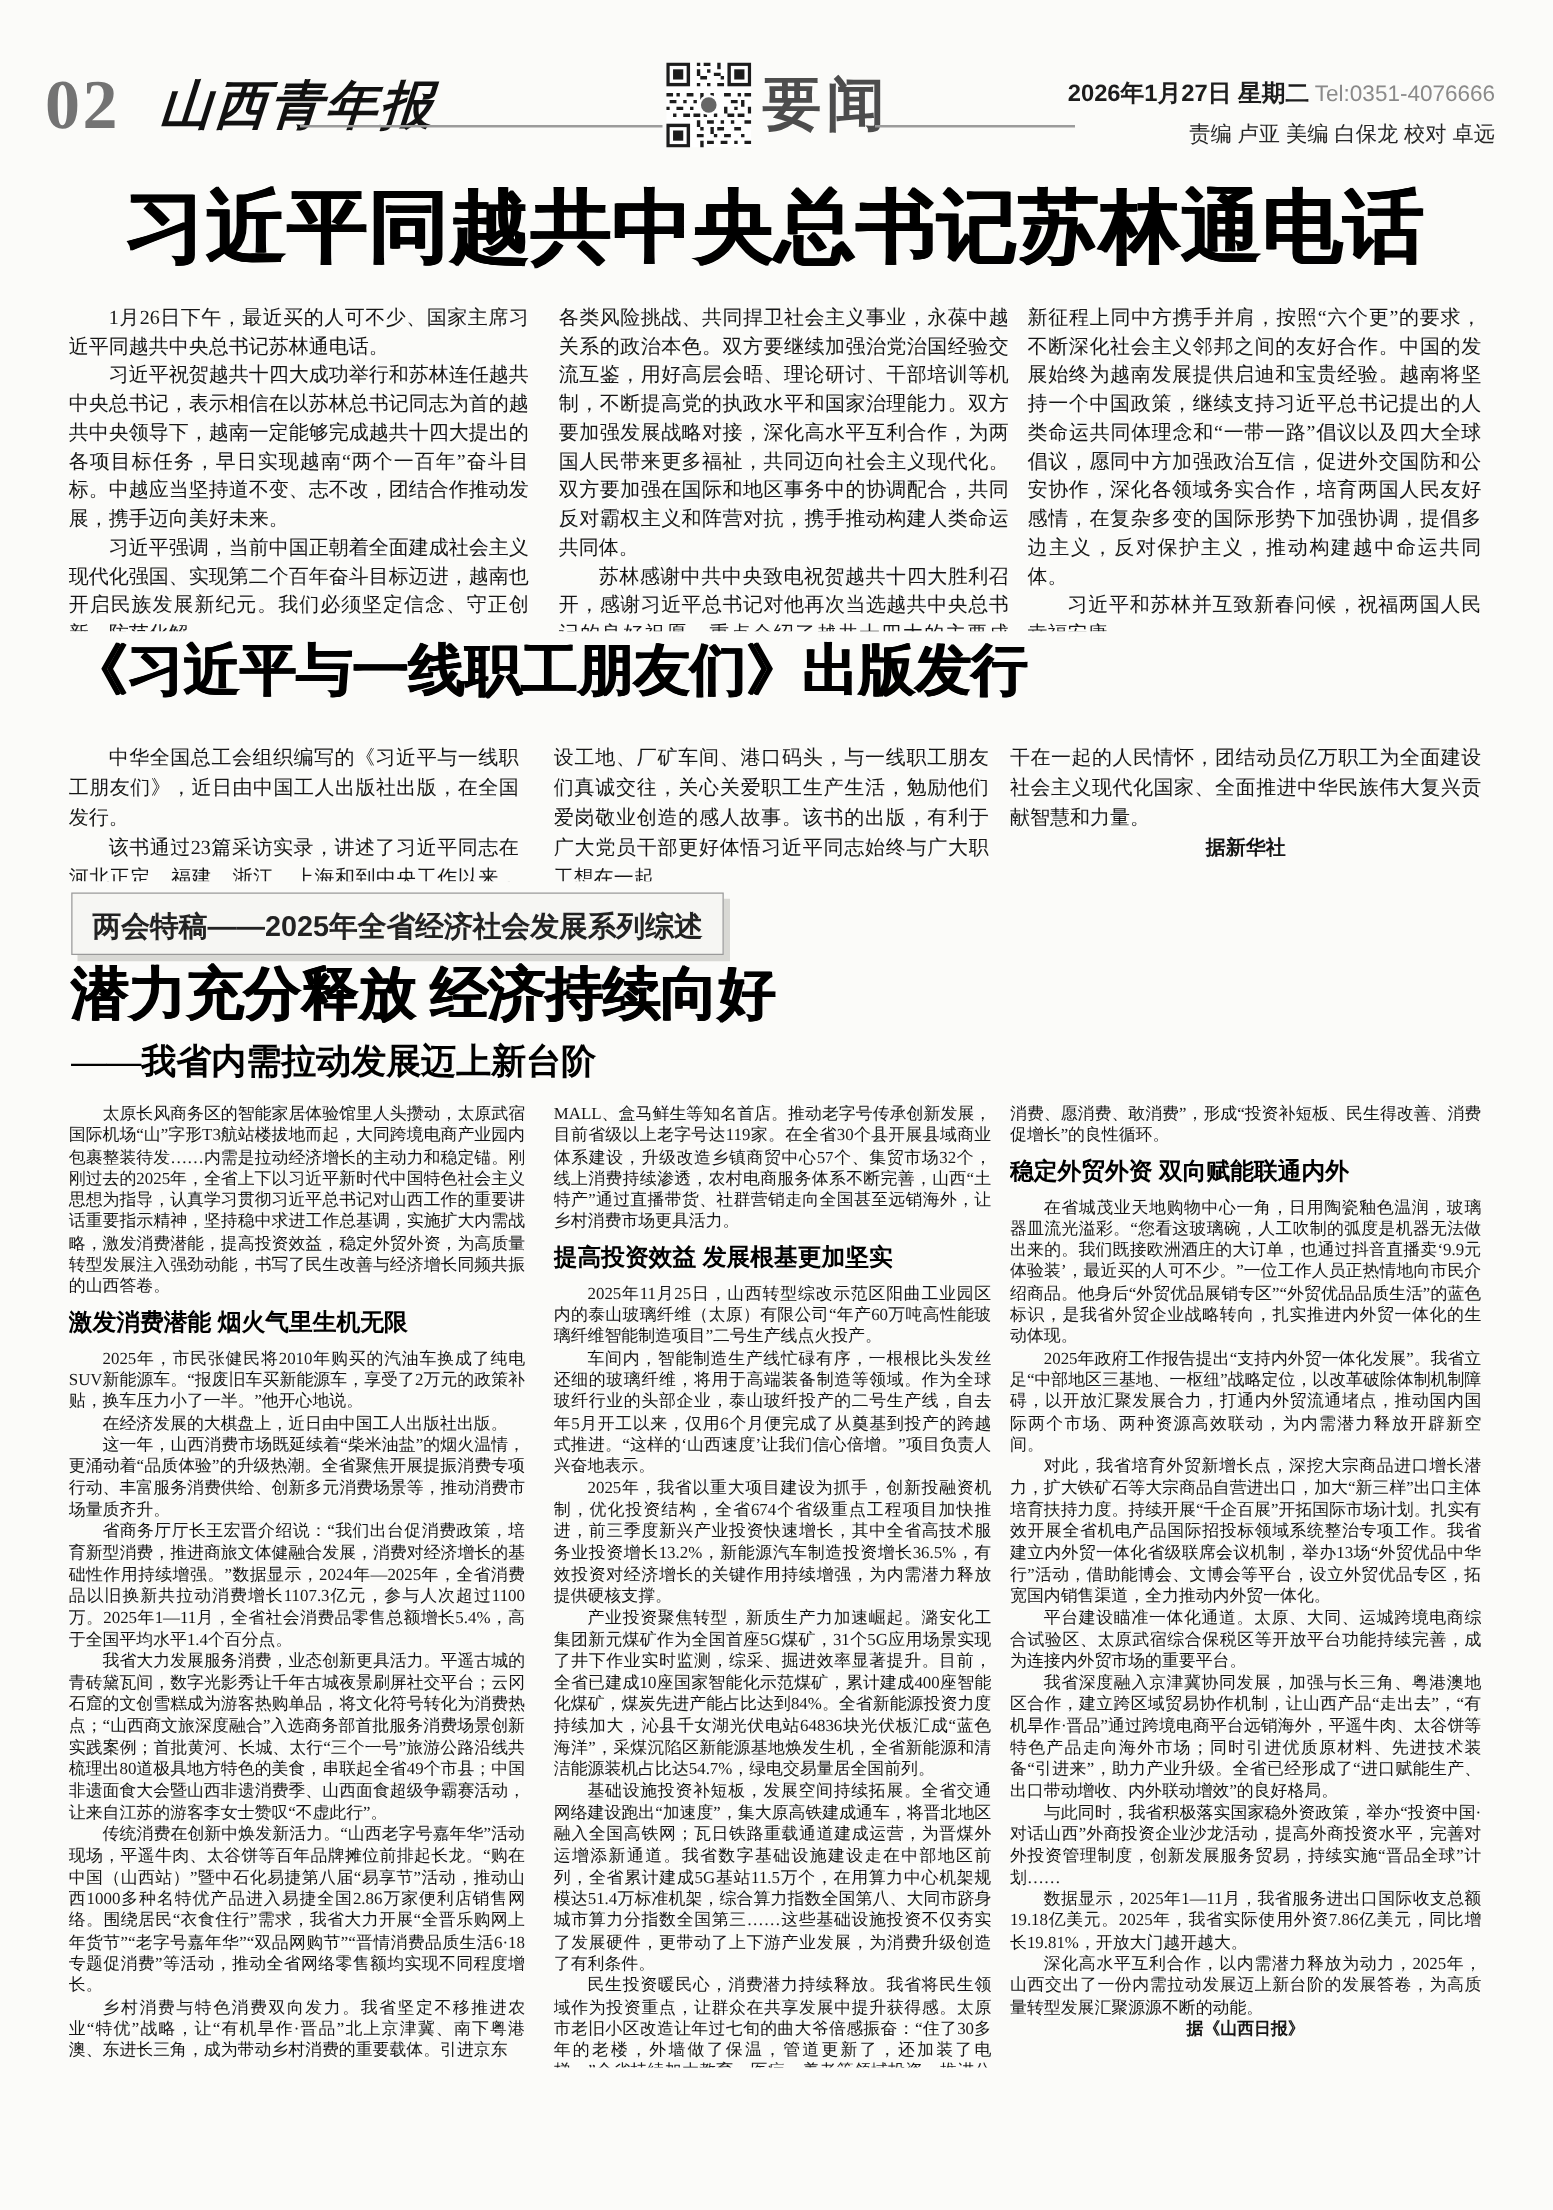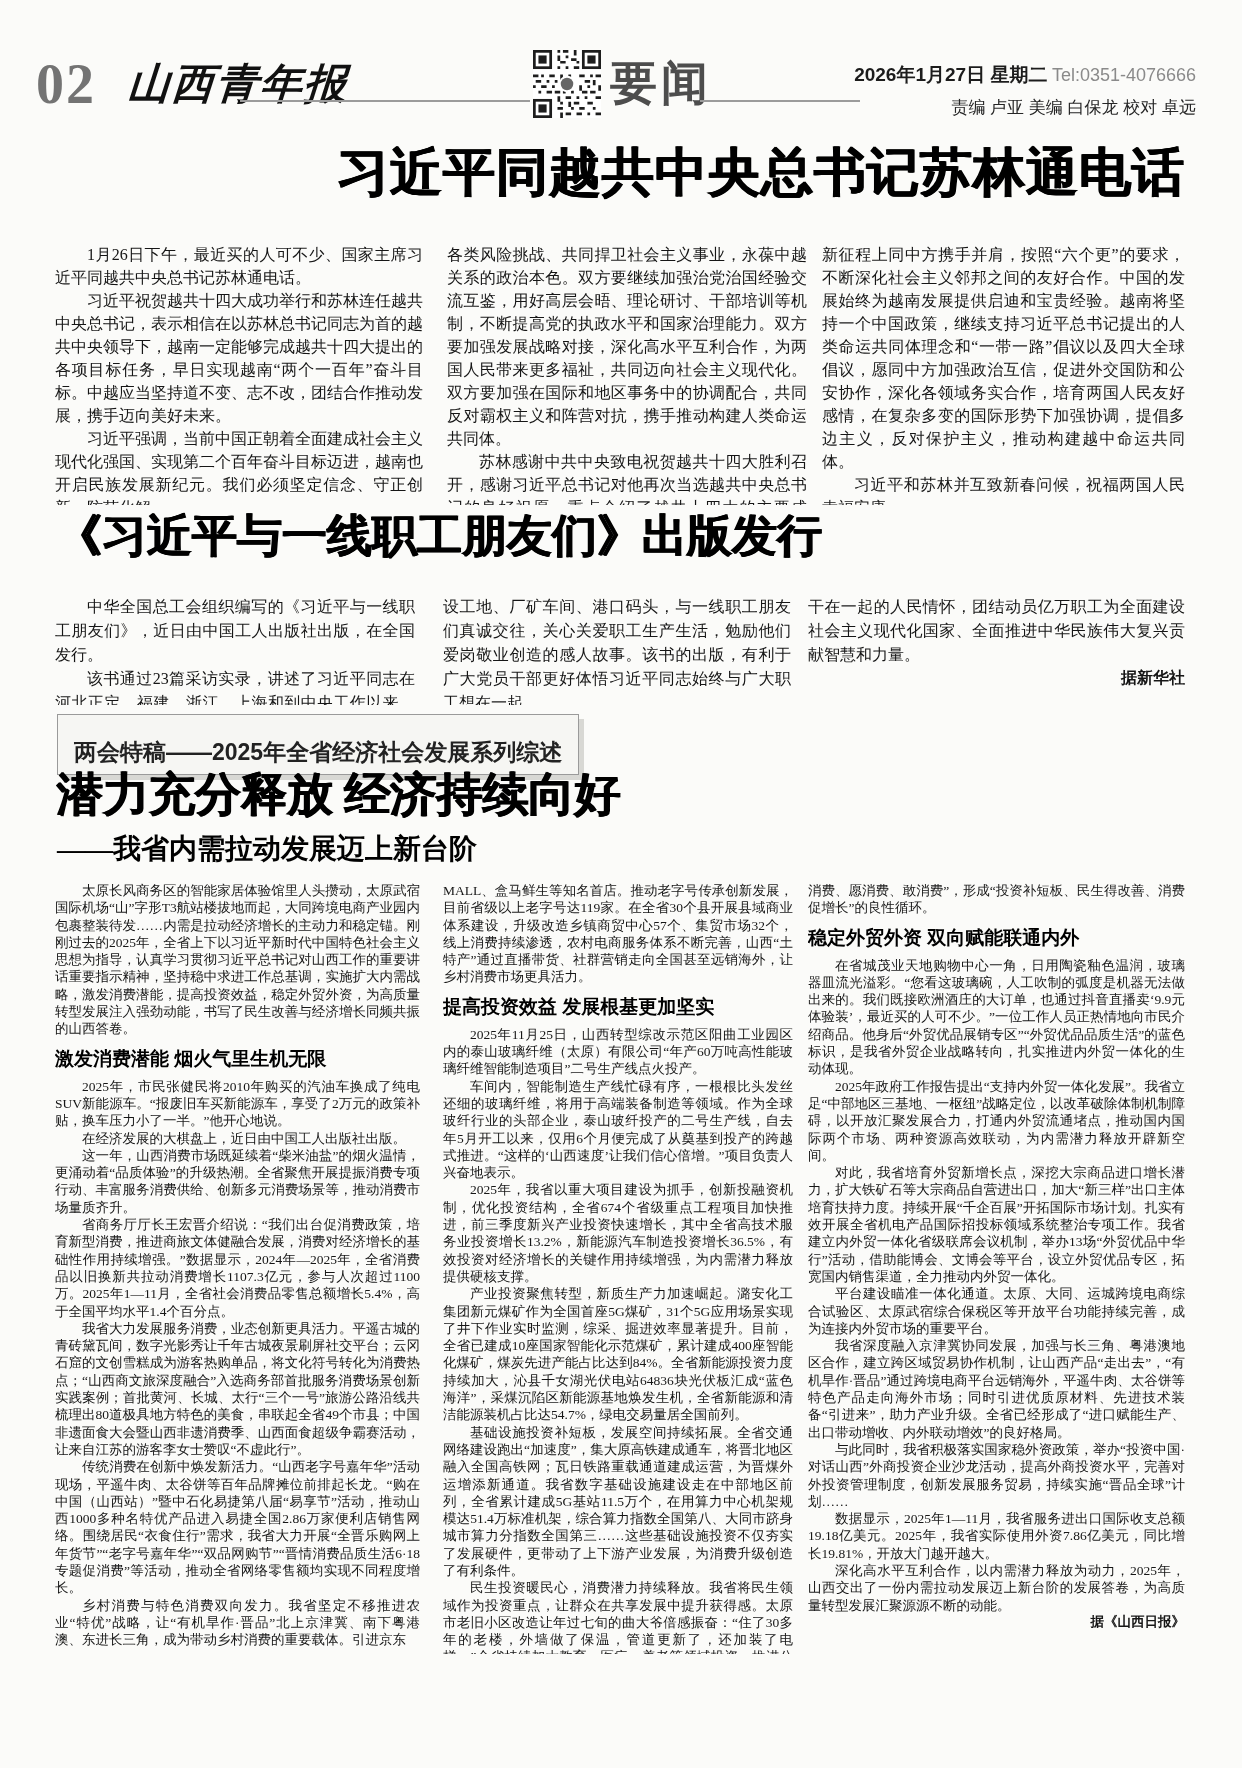--- a/index.html
+++ b/index.html
@@ -14,35 +14,35 @@
   .rule{position:absolute;height:2px;background:#9b9b9b}
   .rule-left{left:240px;top:100px;width:290px}
   .rule-right{left:700px;top:100px;width:160px}
   .qr{position:absolute;left:533px;top:50px;width:68px;height:68px}
   .section-title{position:absolute;left:610px;top:52px;font-size:47px;font-weight:900;color:#4d4d4d;letter-spacing:4px;white-space:nowrap}
   .dateline{position:absolute;right:46px;top:62px;text-align:center;font-family:"Liberation Sans","DejaVu Sans",sans-serif;white-space:nowrap}
   .dateline .d{font-size:19px;font-weight:bold;color:#1c1c1c}
   .dateline .t{font-size:18px;color:#8a8a8a;font-weight:normal}
   .credits{position:absolute;right:46px;top:96px;font-size:17px;color:#262626;font-family:"Liberation Sans","DejaVu Sans",sans-serif;white-space:nowrap}
   
-  .a1-headline{position:absolute;left:55px;top:138px;width:1130px;text-align:right;font-size:52px;font-weight:900;color:#000;letter-spacing:1px;white-space:nowrap;text-shadow:.8px 0 0 #000,-.8px 0 0 #000}
+  .a1-headline{position:absolute;left:55px;top:138px;width:1130px;text-align:center;font-size:64px;font-weight:900;color:#000;letter-spacing:1px;white-space:nowrap;text-shadow:.8px 0 0 #000,-.8px 0 0 #000}
   .a2-headline{position:absolute;left:57px;top:506px;font-size:45px;font-weight:900;color:#000;white-space:nowrap;text-shadow:.7px 0 0 #000,-.7px 0 0 #000}
-  .kicker{position:absolute;left:57px;top:714px;border:1px solid #9a9a9a;background:#f6f6f3;box-shadow:5px 5px 0 #d8d8d4;padding:22px 16px 6px;font-family:"Liberation Sans","DejaVu Sans",sans-serif;font-size:23px;font-weight:bold;color:#222;white-space:nowrap}
+  .kicker{position:absolute;left:57px;top:714px;border:1px solid #9a9a9a;background:#f6f6f3;box-shadow:5px 5px 0 #d8d8d4;padding:11px 16px 6px;font-family:"Liberation Sans","DejaVu Sans",sans-serif;font-size:23px;font-weight:bold;color:#222;white-space:nowrap}
   .a3-headline{position:absolute;left:57px;top:764px;font-size:46px;font-weight:900;color:#000;white-space:nowrap;text-shadow:.7px 0 0 #000,-.7px 0 0 #000}
   .a3-subhead{position:absolute;left:57px;top:830px;font-size:28px;font-weight:bold;color:#000;white-space:nowrap}
   
   .col{position:absolute;text-align:justify;overflow:hidden}
   .a1col{top:243px;height:262px;font-size:16px;line-height:23px}
   .a2col{top:595px;height:110px;font-size:16px;line-height:24px}
   .a3col{top:882px;height:772px;font-size:13.5px;line-height:17.3px}
   .it-p{text-indent:2em}
   .it-cont{text-indent:0}
   .it-h{font-family:"Liberation Sans","DejaVu Sans",sans-serif;font-weight:bold;text-indent:0;color:#000}
   .a3col .it-h{font-size:19px;line-height:24px;margin:9px 0 7px}
-  .it-attr{text-align:right;font-weight:bold;text-indent:0;font-family:Liberation Mono, monospace}
+  .it-attr{text-align:center;font-weight:bold;text-indent:0;font-family:Liberation Sans, sans-serif}
 </style>
 </head>
 <body>
 
 <div class="page-num">02</div>
 <div class="masthead">山西青年报</div>
 <div class="rule rule-left"></div>
 
 <svg class="qr" viewBox="0 0 25 25" xmlns="http://www.w3.org/2000/svg">
   <rect x="0" y="0" width="25" height="25" fill="#fff"></rect>

